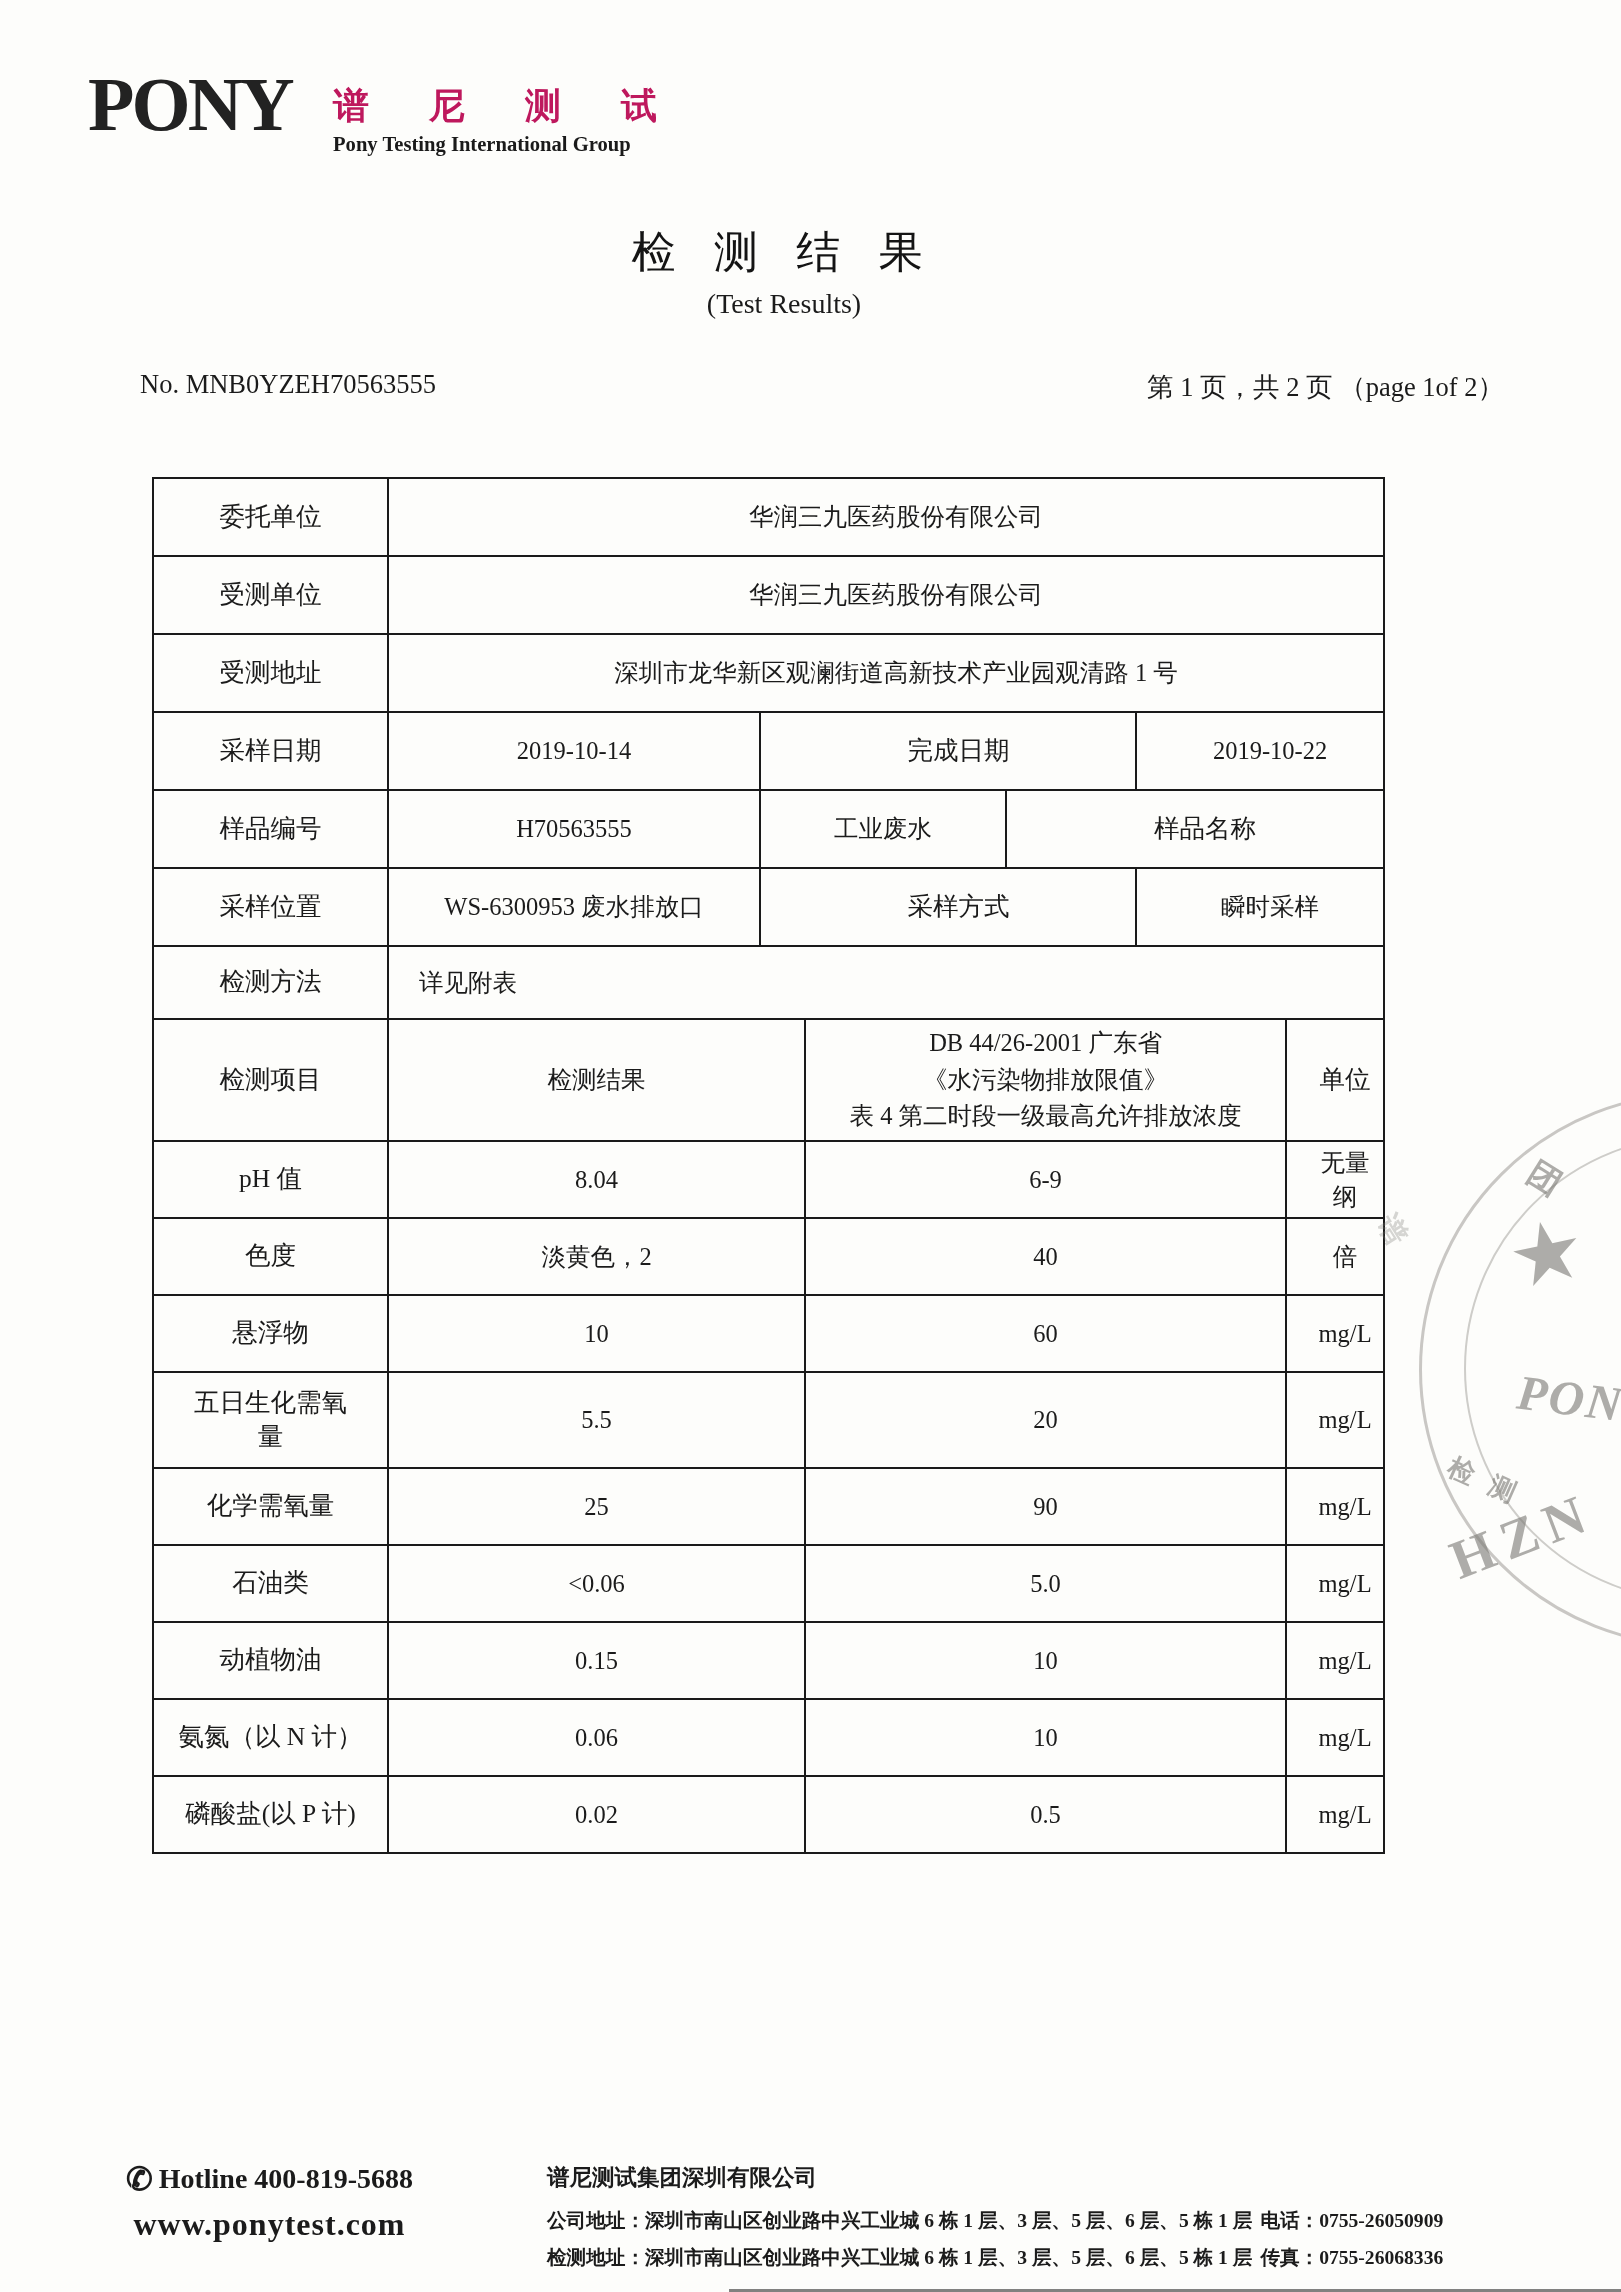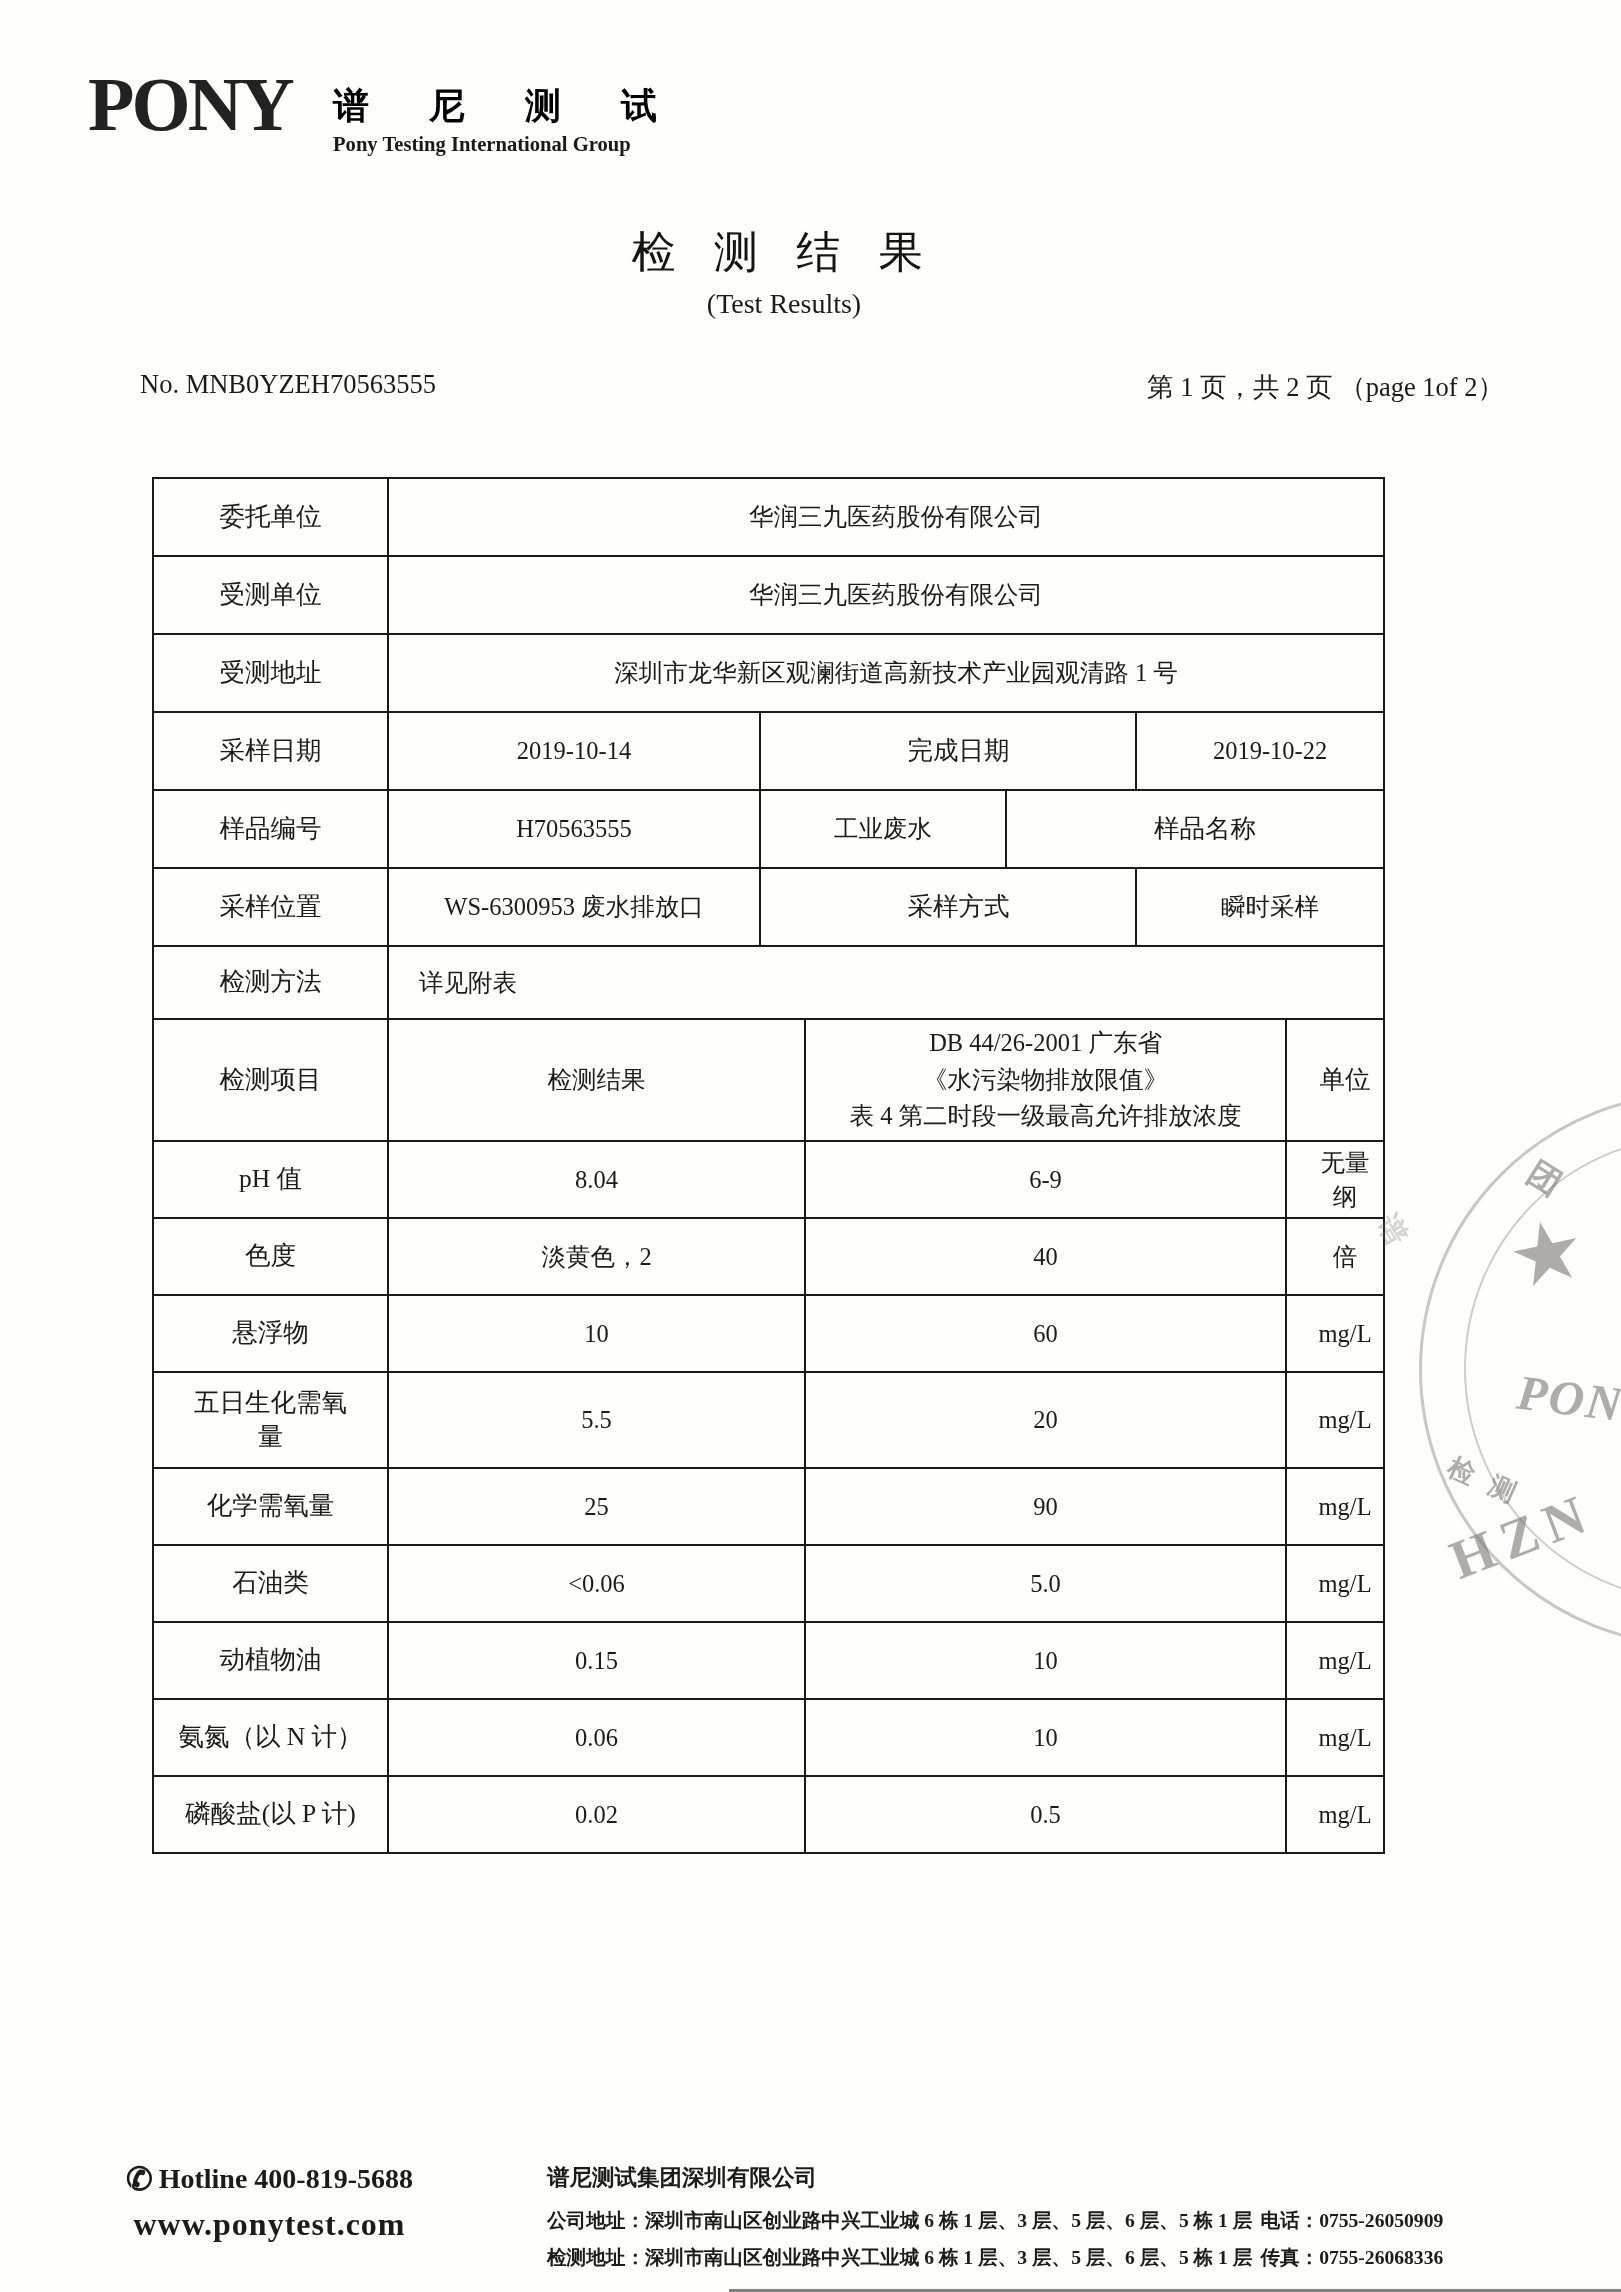--- a/index.html
+++ b/index.html
@@ -4,21 +4,21 @@
 <style>
   html,body{margin:0;padding:0;}
   body{
     width:1621px;height:2293px;position:relative;overflow:hidden;
     background:#fdfdfb;color:#1b1b1b;
     font-family:"Liberation Serif","DejaVu Serif",serif;
   }
   .abs{position:absolute;}
   
   .logo-brand{left:88px;top:61px;font-size:76px;font-weight:bold;letter-spacing:-2.9px;color:#222;}
-  .logo-cn{left:333px;top:82px;font-size:36px;font-weight:bold;letter-spacing:25.5px;color:#000000;}
+  .logo-cn{left:333px;top:82px;font-size:36px;font-weight:bold;letter-spacing:25.5px;color:#be185d;}
   .logo-en{left:333px;top:133px;font-size:20.6px;font-weight:bold;color:#1a1a1a;}
   .title-cn{left:0;top:223px;width:1568px;text-align:center;font-size:44px;letter-spacing:13.7px;color:#141414;}
   .title-en{left:0;top:288px;width:1568px;text-align:center;font-size:28px;}
   .doc-line{left:140px;top:369px;width:1364px;display:flex;justify-content:space-between;font-size:26.5px;}
   
   .tbl{left:152px;top:477px;width:1233px;border:2.9px solid #1a1a1a;background:transparent;box-sizing:border-box;}
   .row{display:flex;border-bottom:2.9px solid #1a1a1a;}
   .row:last-child{border-bottom:none;}
   .cell{
     border-right:2px solid #1a1a1a;display:flex;align-items:center;justify-content:center;

